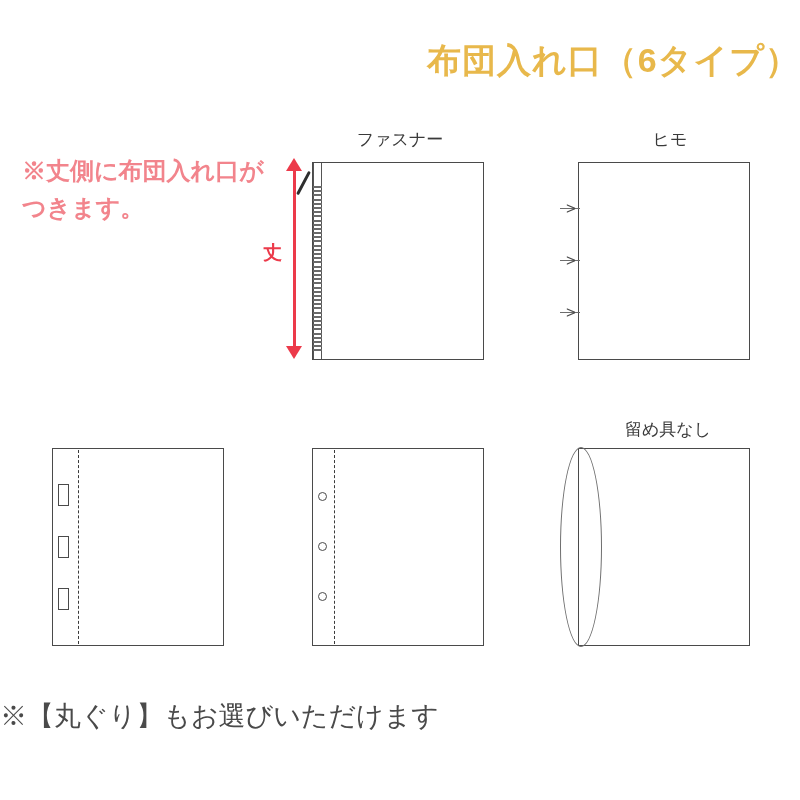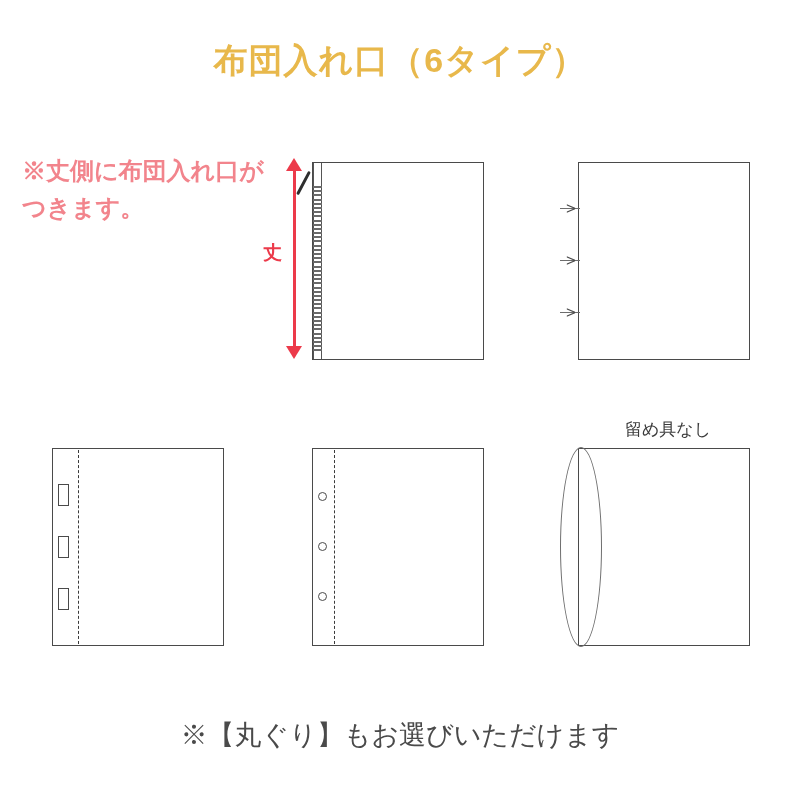--- a/index.html
+++ b/index.html
@@ -19,21 +19,21 @@
     width: 800px;
     height: 800px;
   }
 
   
   .title {
     position: absolute;
     left: 0;
     top: 38px;
     width: 800px;
-    text-align: center;
+    text-align: right;
     font-size: 34px;
     font-weight: bold;
     color: #e8b84b;
     letter-spacing: 1px;
   }
 
   
   .note {
     position: absolute;
     left: 22px;
@@ -163,40 +163,39 @@
     background: transparent;
     box-sizing: border-box;
   }
 
   
   .footer {
     position: absolute;
     left: 0;
     top: 698px;
     width: 800px;
-    text-align: center;
     font-size: 27px;
     color: #4a4a4a;
-    margin-top: 19px;
   }
 </style>
 </head>
 <body>
 
 <div id="stage">
 
   <div class="title">布団入れ口（6タイプ）</div>
 
   <div class="note">※丈側に布団入れ口がつきます。</div>
 
   <div class="arrow-head up" style="left:286px; top:158px;"></div>
   <div class="arrow-line" style="left:292.5px; top:170px; height:178px;"></div>
   <div class="arrow-head down" style="left:286px; top:346px;"></div>
   <div class="arrow-caption" style="left:263px; top:240px;">丈</div>
 
+  <div class="panel-label" style="left:310px; top:128px; width:180px;">ファスナー</div>
   <div class="box" style="left:312px; top:162px; width:172px; height:198px;"></div>
   <div class="zip-rail" style="left:313px; top:163px; height:196px;"></div>
   <div class="zip-teeth" style="left:313px; top:186px; height:172px;">
     <i></i>
       <i></i>
       <i></i>
       <i></i>
       <i></i>
       <i></i>
       <i></i>
@@ -229,20 +228,21 @@
       <i></i>
       <i></i>
       <i></i>
       <i></i>
       <i></i>
       <i></i>
       <i></i>
   </div>
   <div class="zip-pull" style="left:302px; top:170px;"></div>
 
+  <div class="panel-label" style="left:580px; top:128px; width:180px;">ヒモ</div>
   <div class="box" style="left:578px; top:162px; width:172px; height:198px;"></div>
   <div class="tie-line" style="left:560px; top:208px; width:20px;"></div>
   <div class="chev" style="left:566px; top:200px;">&gt;</div>
   <div class="tie-line" style="left:560px; top:260px; width:20px;"></div>
   <div class="chev" style="left:566px; top:252px;">&gt;</div>
   <div class="tie-line" style="left:560px; top:312px; width:20px;"></div>
   <div class="chev" style="left:566px; top:304px;">&gt;</div>
 
   <div class="box" style="left:52px; top:448px; width:172px; height:198px;"></div>
   <div class="dash" style="left:78px; top:450px; height:194px;"></div>

